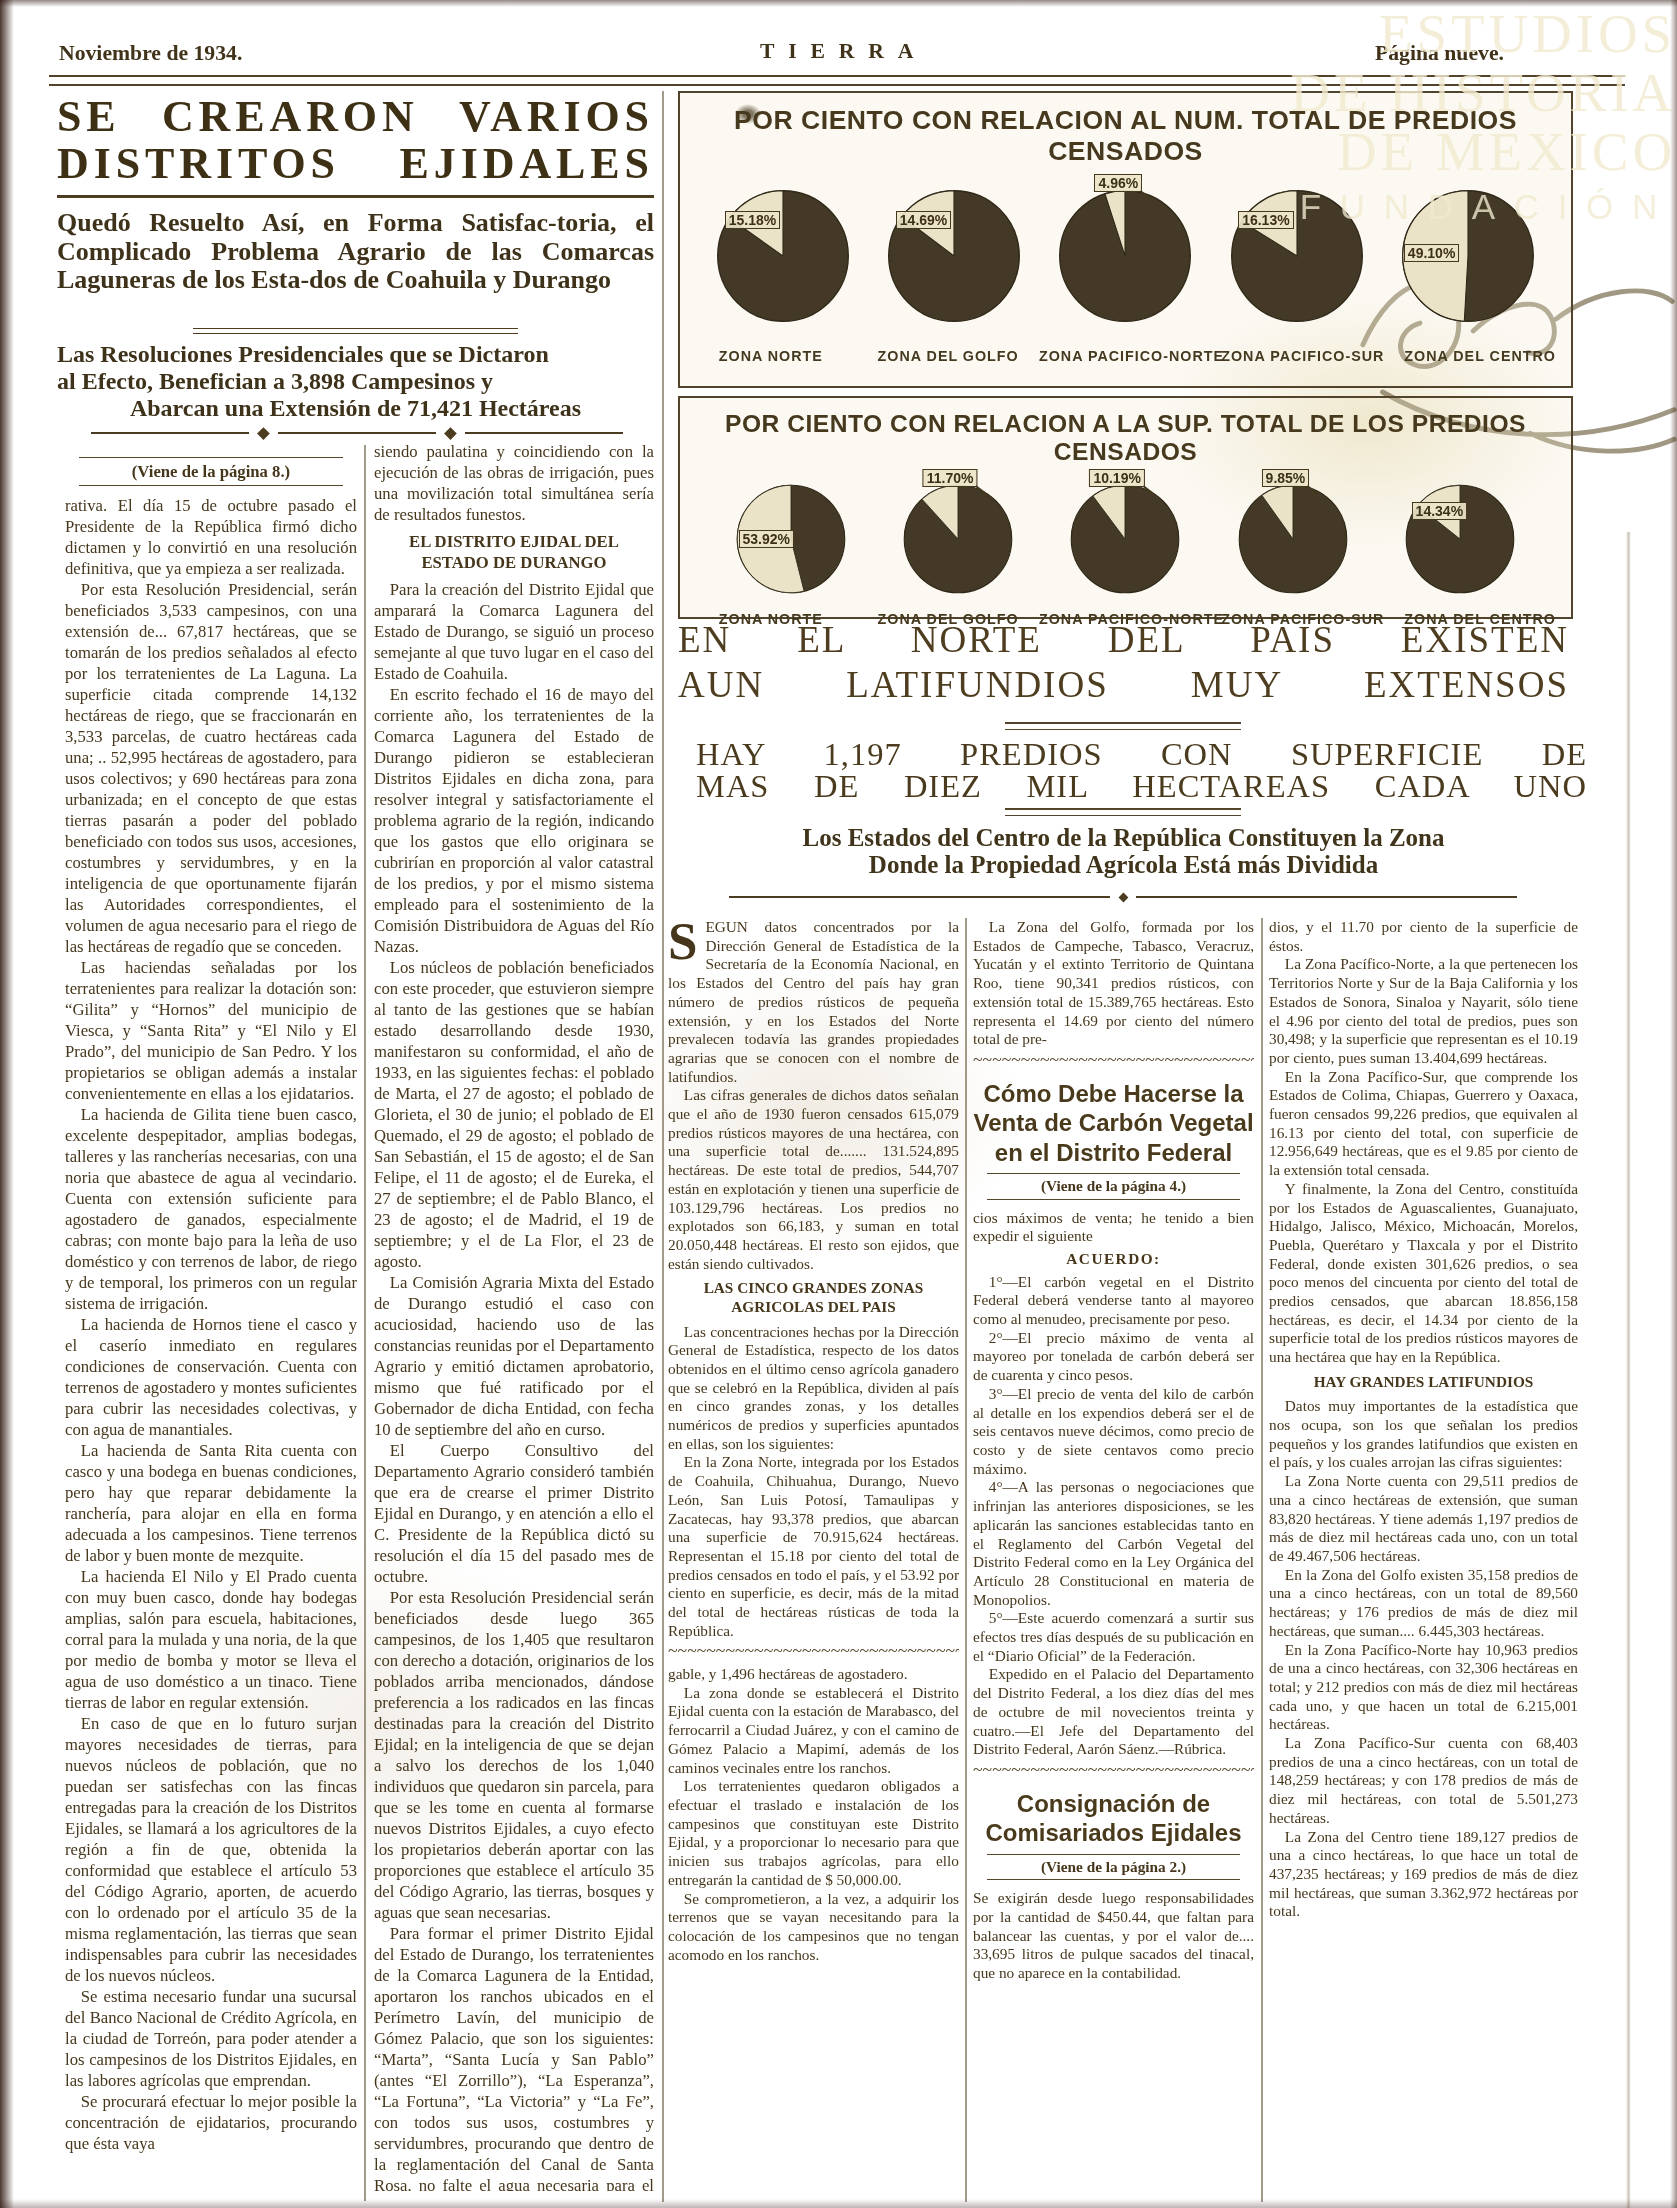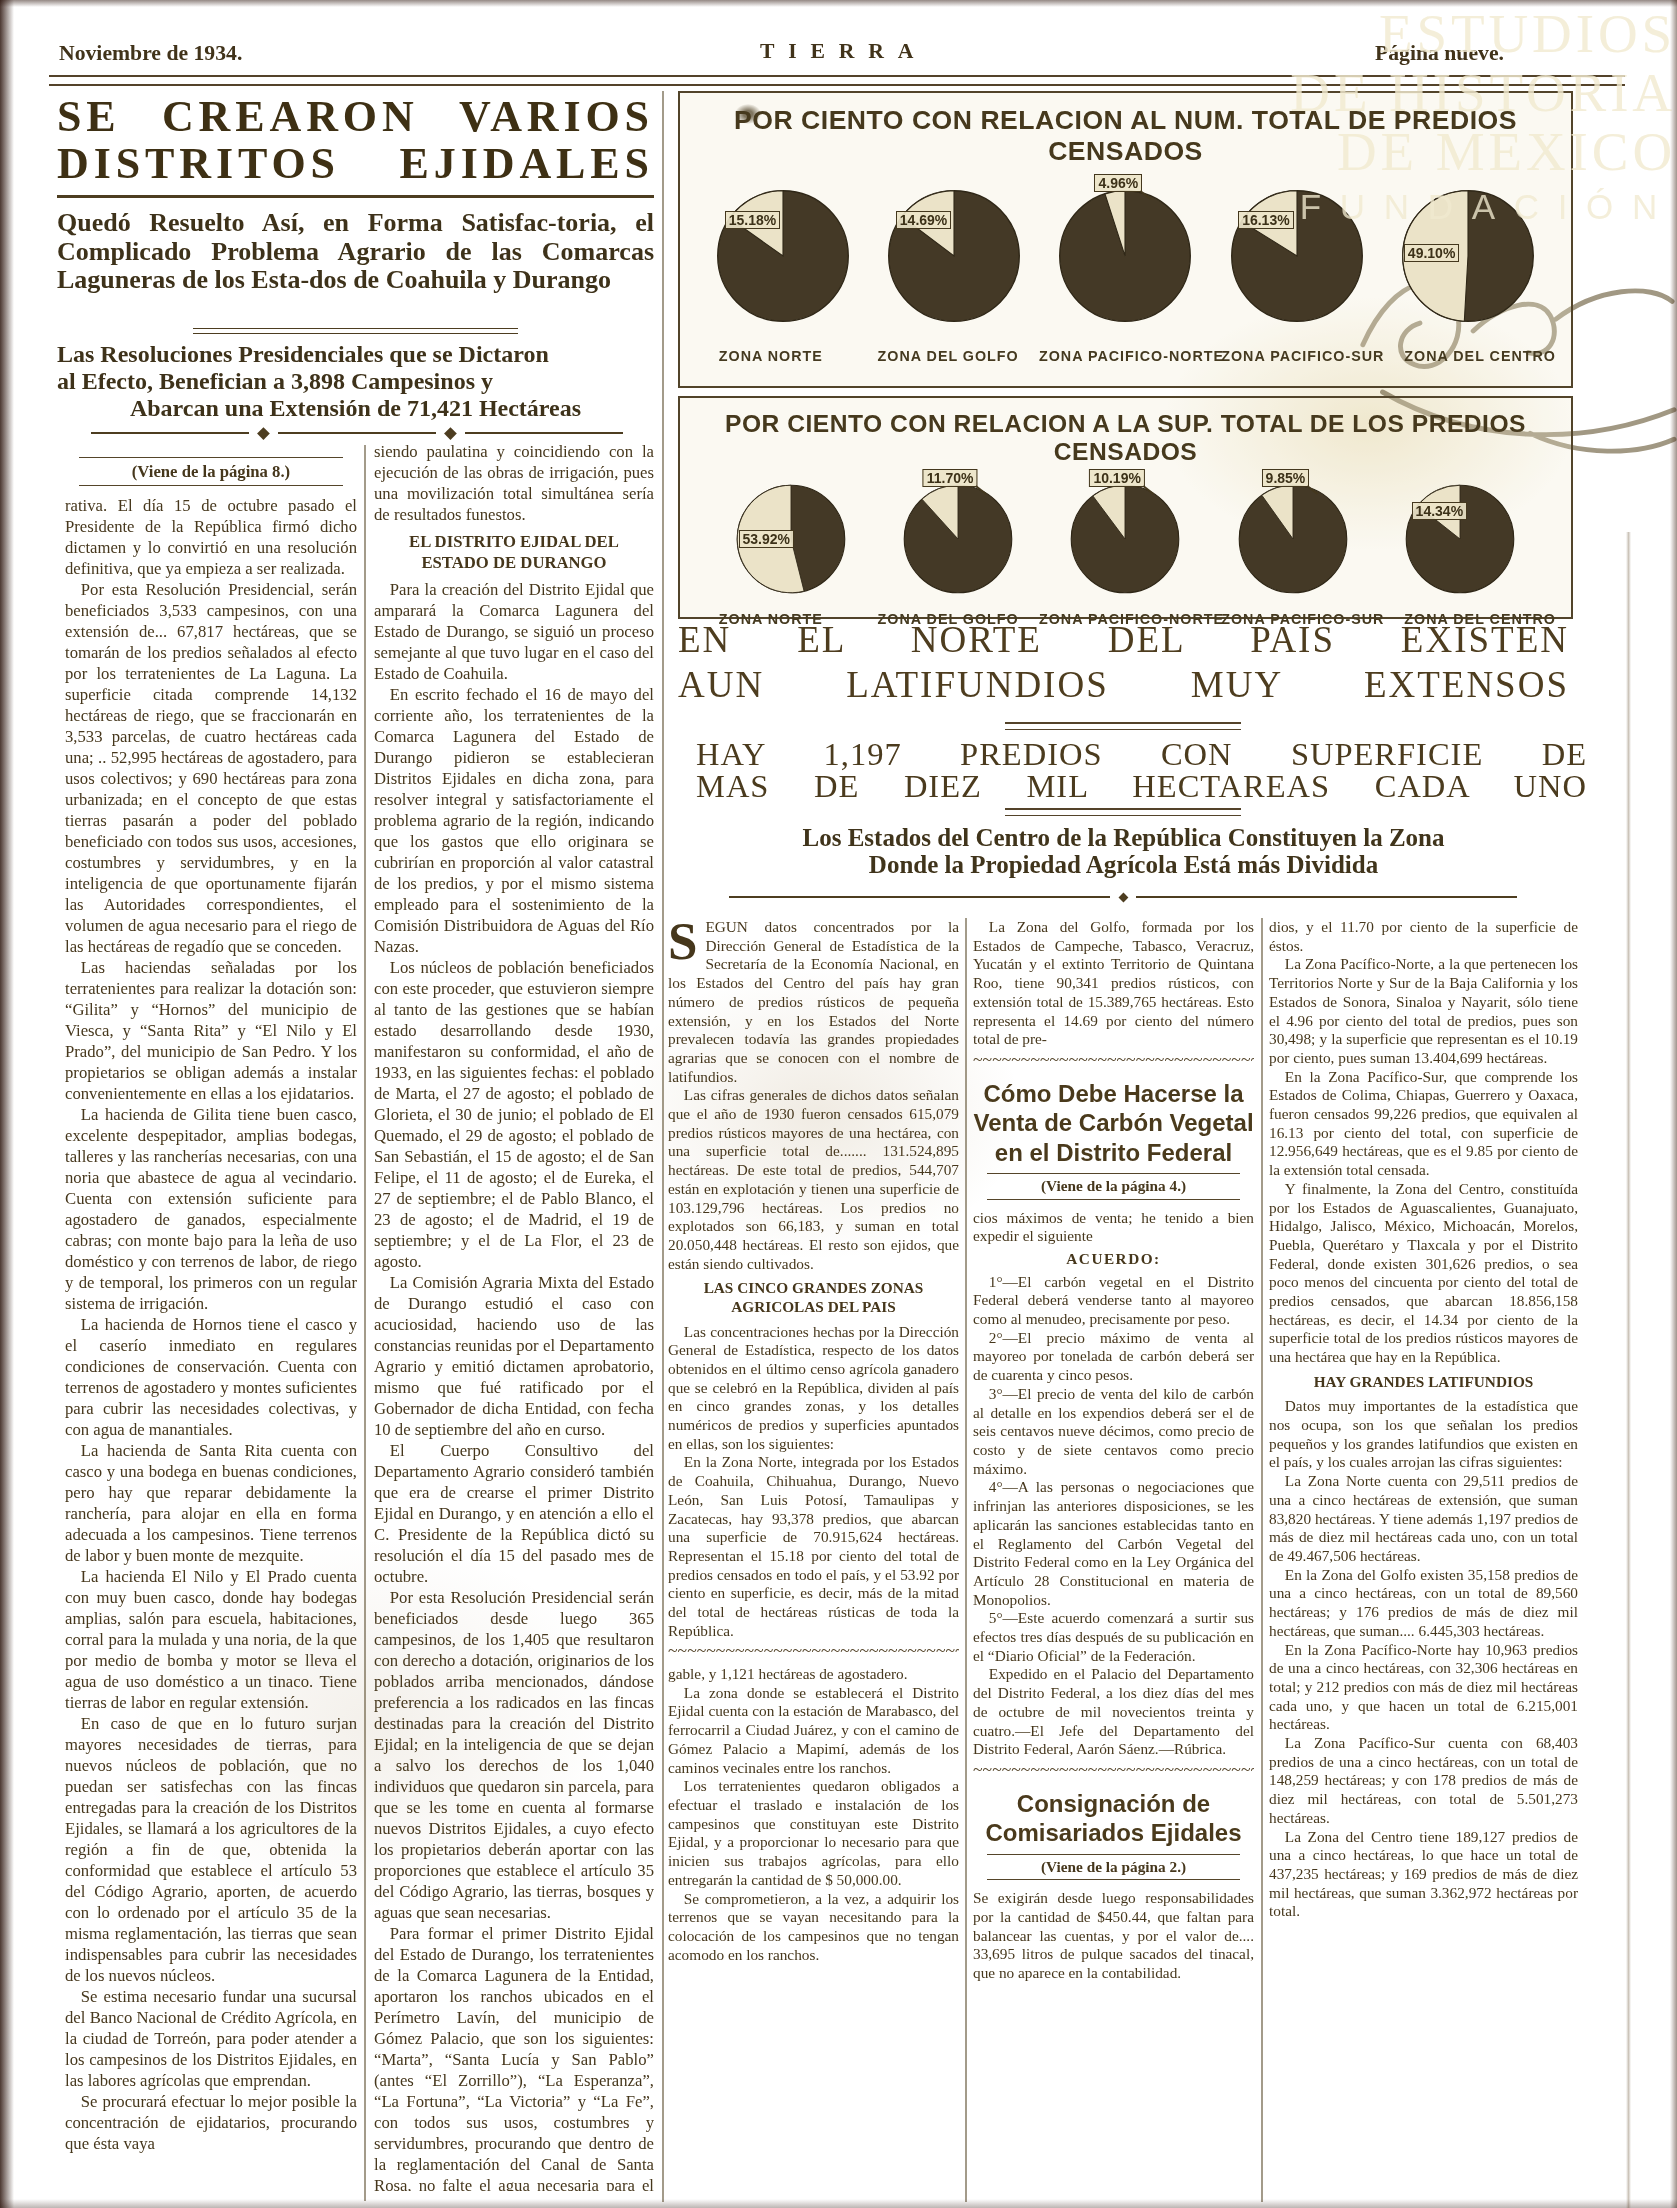--- a/index.html
+++ b/index.html
@@ -257,21 +257,21 @@
     <div class="ln"></div>
 </div>
 
 <div class="col mcol" style="left:668px;top:918px;width:291px;height:1284px;">
     <p class="dropcap"><span class="dc">S</span>EGUN datos concentrados por la Dirección General de Estadística de la Secretaría de la Economía Nacional, en los Estados del Centro del país hay gran número de predios rústicos de pequeña extensión, y en los Estados del Norte prevalecen todavía las grandes propiedades agrarias que se conocen con el nombre de latifundios.</p>
     <p class="p">Las cifras generales de dichos datos señalan que el año de 1930 fueron censados 615,079 predios rústicos mayores de una hectárea, con una superficie total de....... 131.524,895 hectáreas. De este total de predios, 544,707 están en explotación y tienen una superficie de 103.129,796 hectáreas. Los predios no explotados son 66,183, y suman en total 20.050,448 hectáreas. El resto son ejidos, que están siendo cultivados.</p>
     <div class="subhead">LAS CINCO GRANDES ZONAS AGRICOLAS DEL PAIS</div>
     <p class="p">Las concentraciones hechas por la Dirección General de Estadística, respecto de los datos obtenidos en el último censo agrícola ganadero que se celebró en la República, dividen al país en cinco grandes zonas, y los detalles numéricos de predios y superficies apuntados en ellas, son los siguientes:</p>
     <p class="p">En la Zona Norte, integrada por los Estados de Coahuila, Chihuahua, Durango, Nuevo León, San Luis Potosí, Tamaulipas y Zacatecas, hay 93,378 predios, que abarcan una superficie de 70.915,624 hectáreas. Representan el 15.18 por ciento del total de predios censados en todo el país, y el 53.92 por ciento en superficie, es decir, más de la mitad del total de hectáreas rústicas de toda la República.</p>
     <div class="wavy"></div>
-    <p class="pfirst">gable, y 1,121 hectáreas de agostadero.</p>
+    <p class="pfirst">gable, y 1,496 hectáreas de agostadero.</p>
     <p class="p">La zona donde se establecerá el Distrito Ejidal cuenta con la estación de Marabasco, del ferrocarril a Ciudad Juárez, y con el camino de Gómez Palacio a Mapimí, además de los caminos vecinales entre los ranchos.</p>
     <p class="p">Los terratenientes quedaron obligados a efectuar el traslado e instalación de los campesinos que constituyan este Distrito Ejidal, y a proporcionar lo necesario para que inicien sus trabajos agrícolas, para ello entregarán la cantidad de $ 50,000.00.</p>
     <p class="p">Se comprometieron, a la vez, a adquirir los terrenos que se vayan necesitando para la colocación de los campesinos que no tengan acomodo en los ranchos.</p>
   </div>
 <div class="col mcol" style="left:973px;top:918px;width:281px;height:1284px;">
     <p class="p">La Zona del Golfo, formada por los Estados de Campeche, Tabasco, Veracruz, Yucatán y el extinto Territorio de Quintana Roo, tiene 90,341 predios rústicos, con extensión total de 15.389,765 hectáreas. Esto representa el 14.69 por ciento del número total de pre-</p>
     <div class="wavy"></div>
     <div class="boxtitle">Cómo Debe Hacerse la Venta de Carbón Vegetal en el Distrito Federal</div>
     <div class="viene">(Viene de la página 4.)</div>
     <p class="pfirst">cios máximos de venta; he tenido a bien expedir el siguiente</p>

